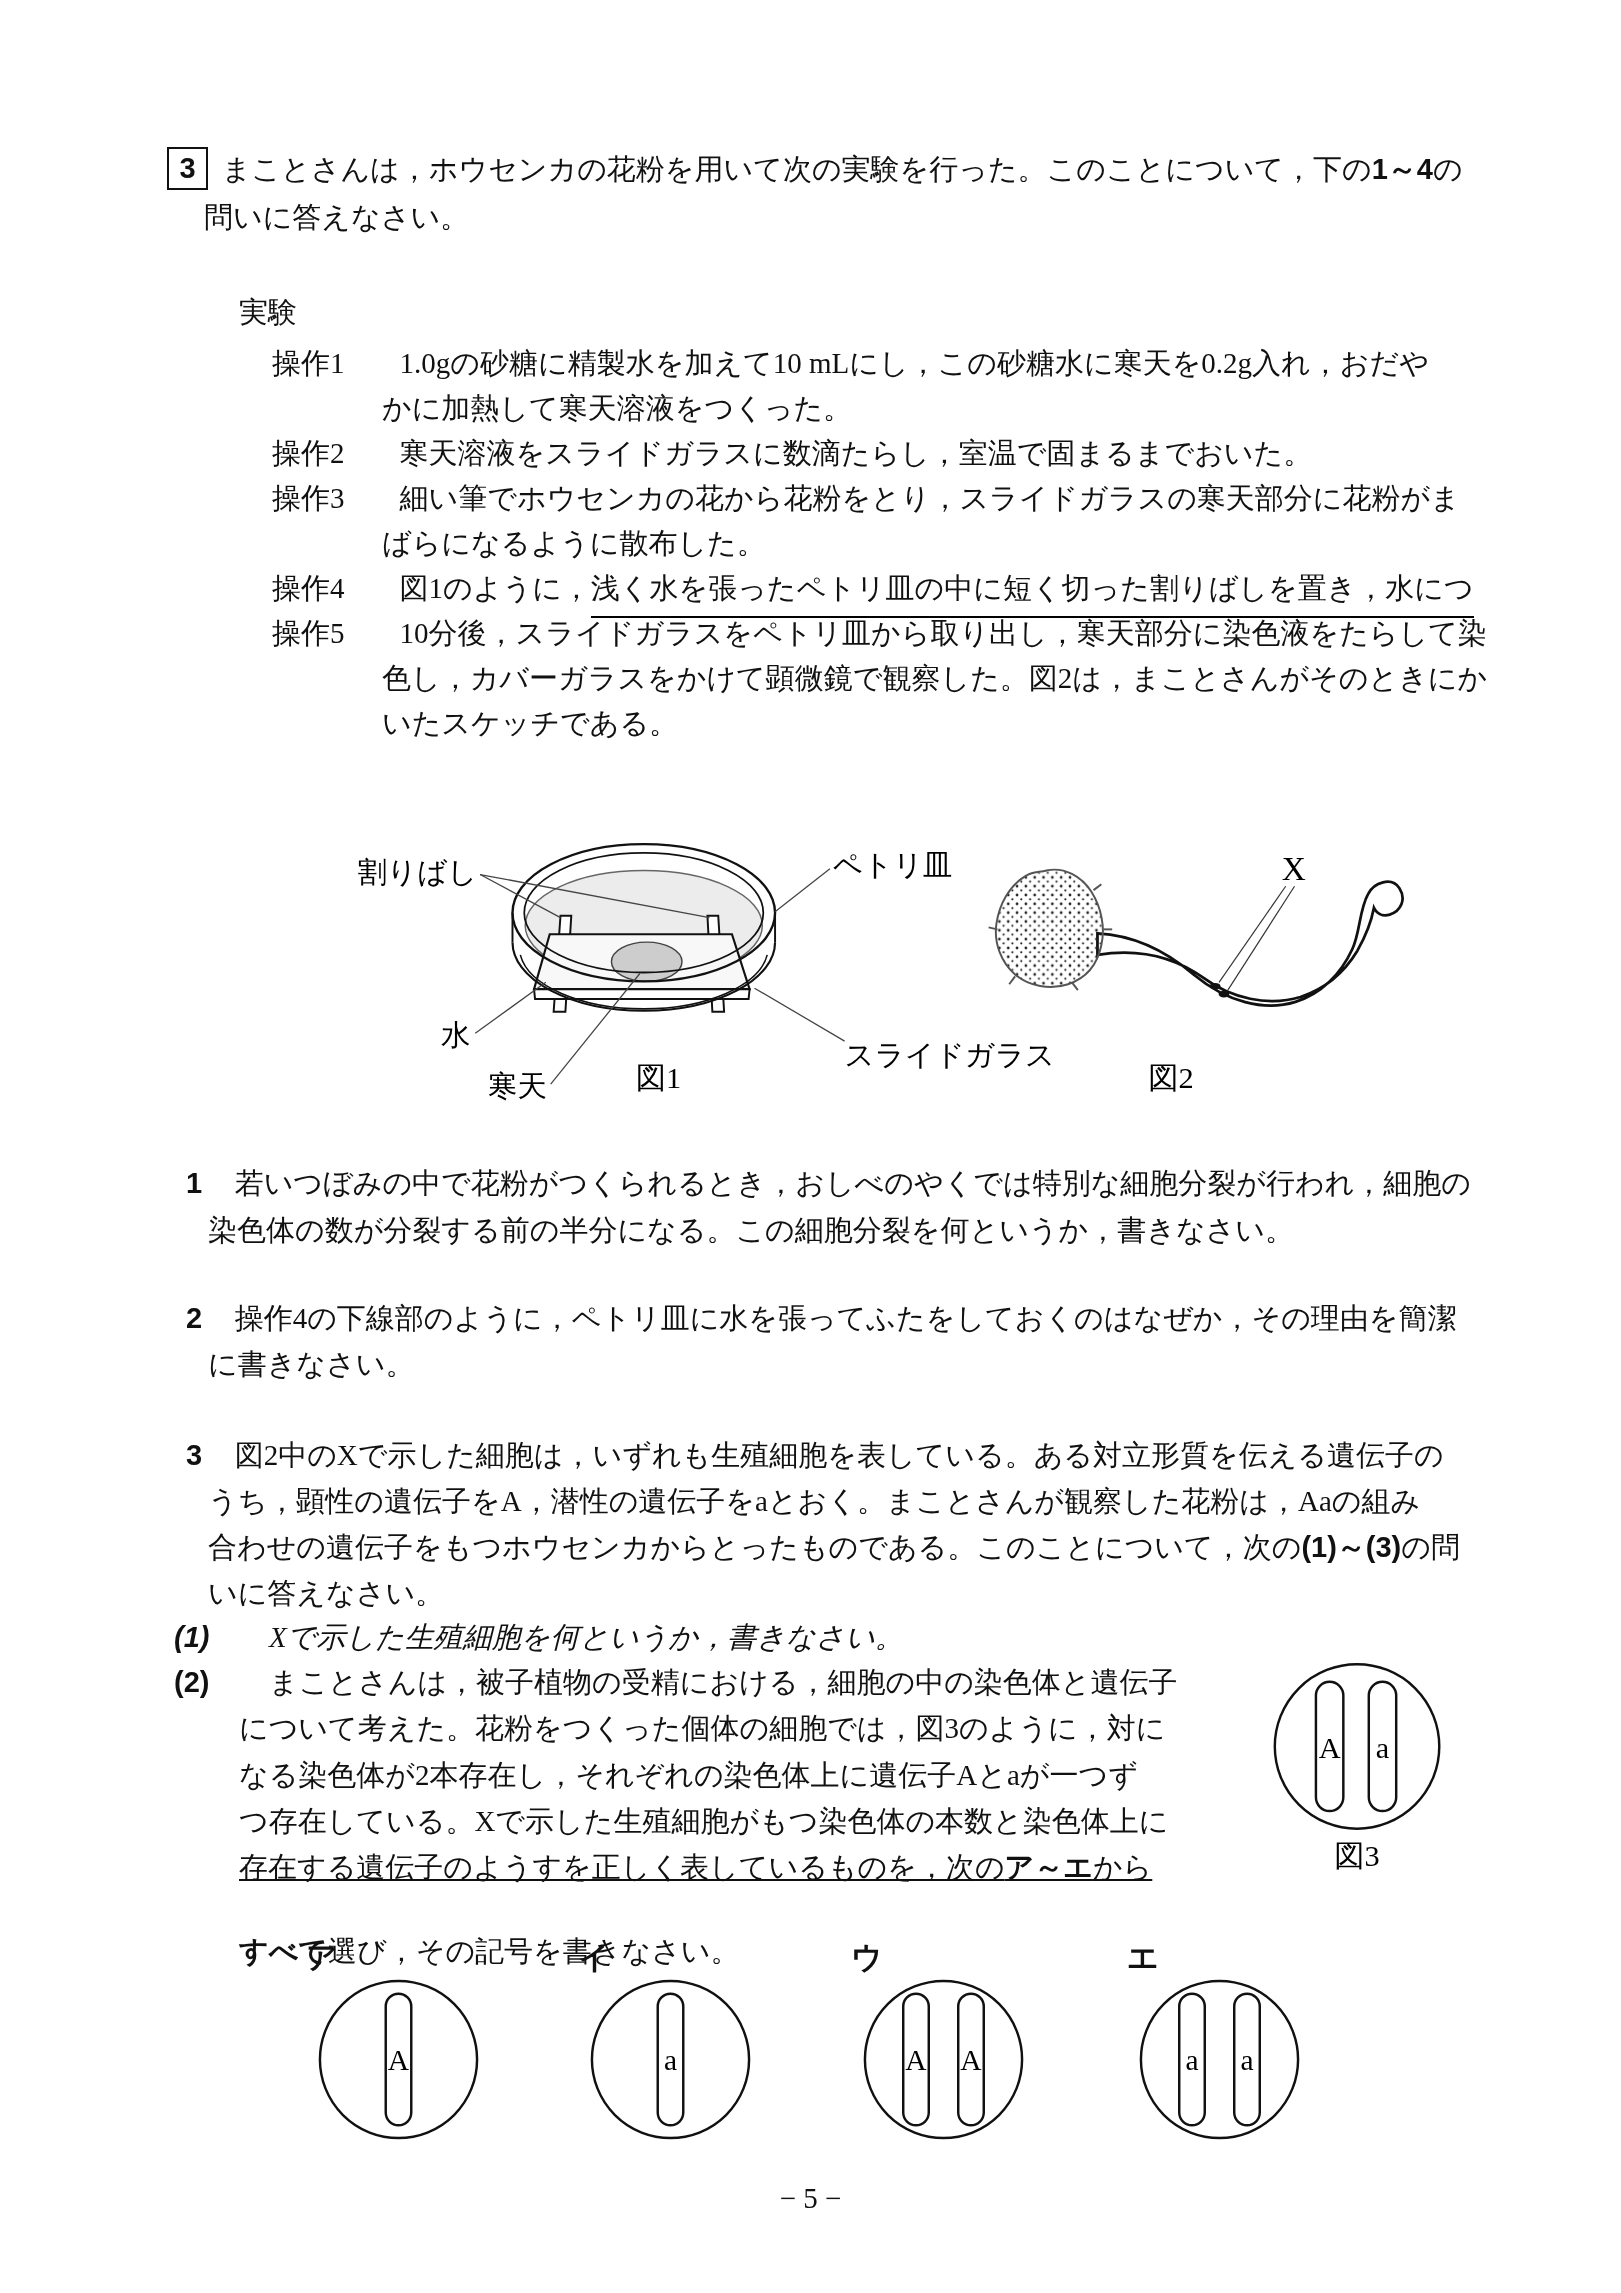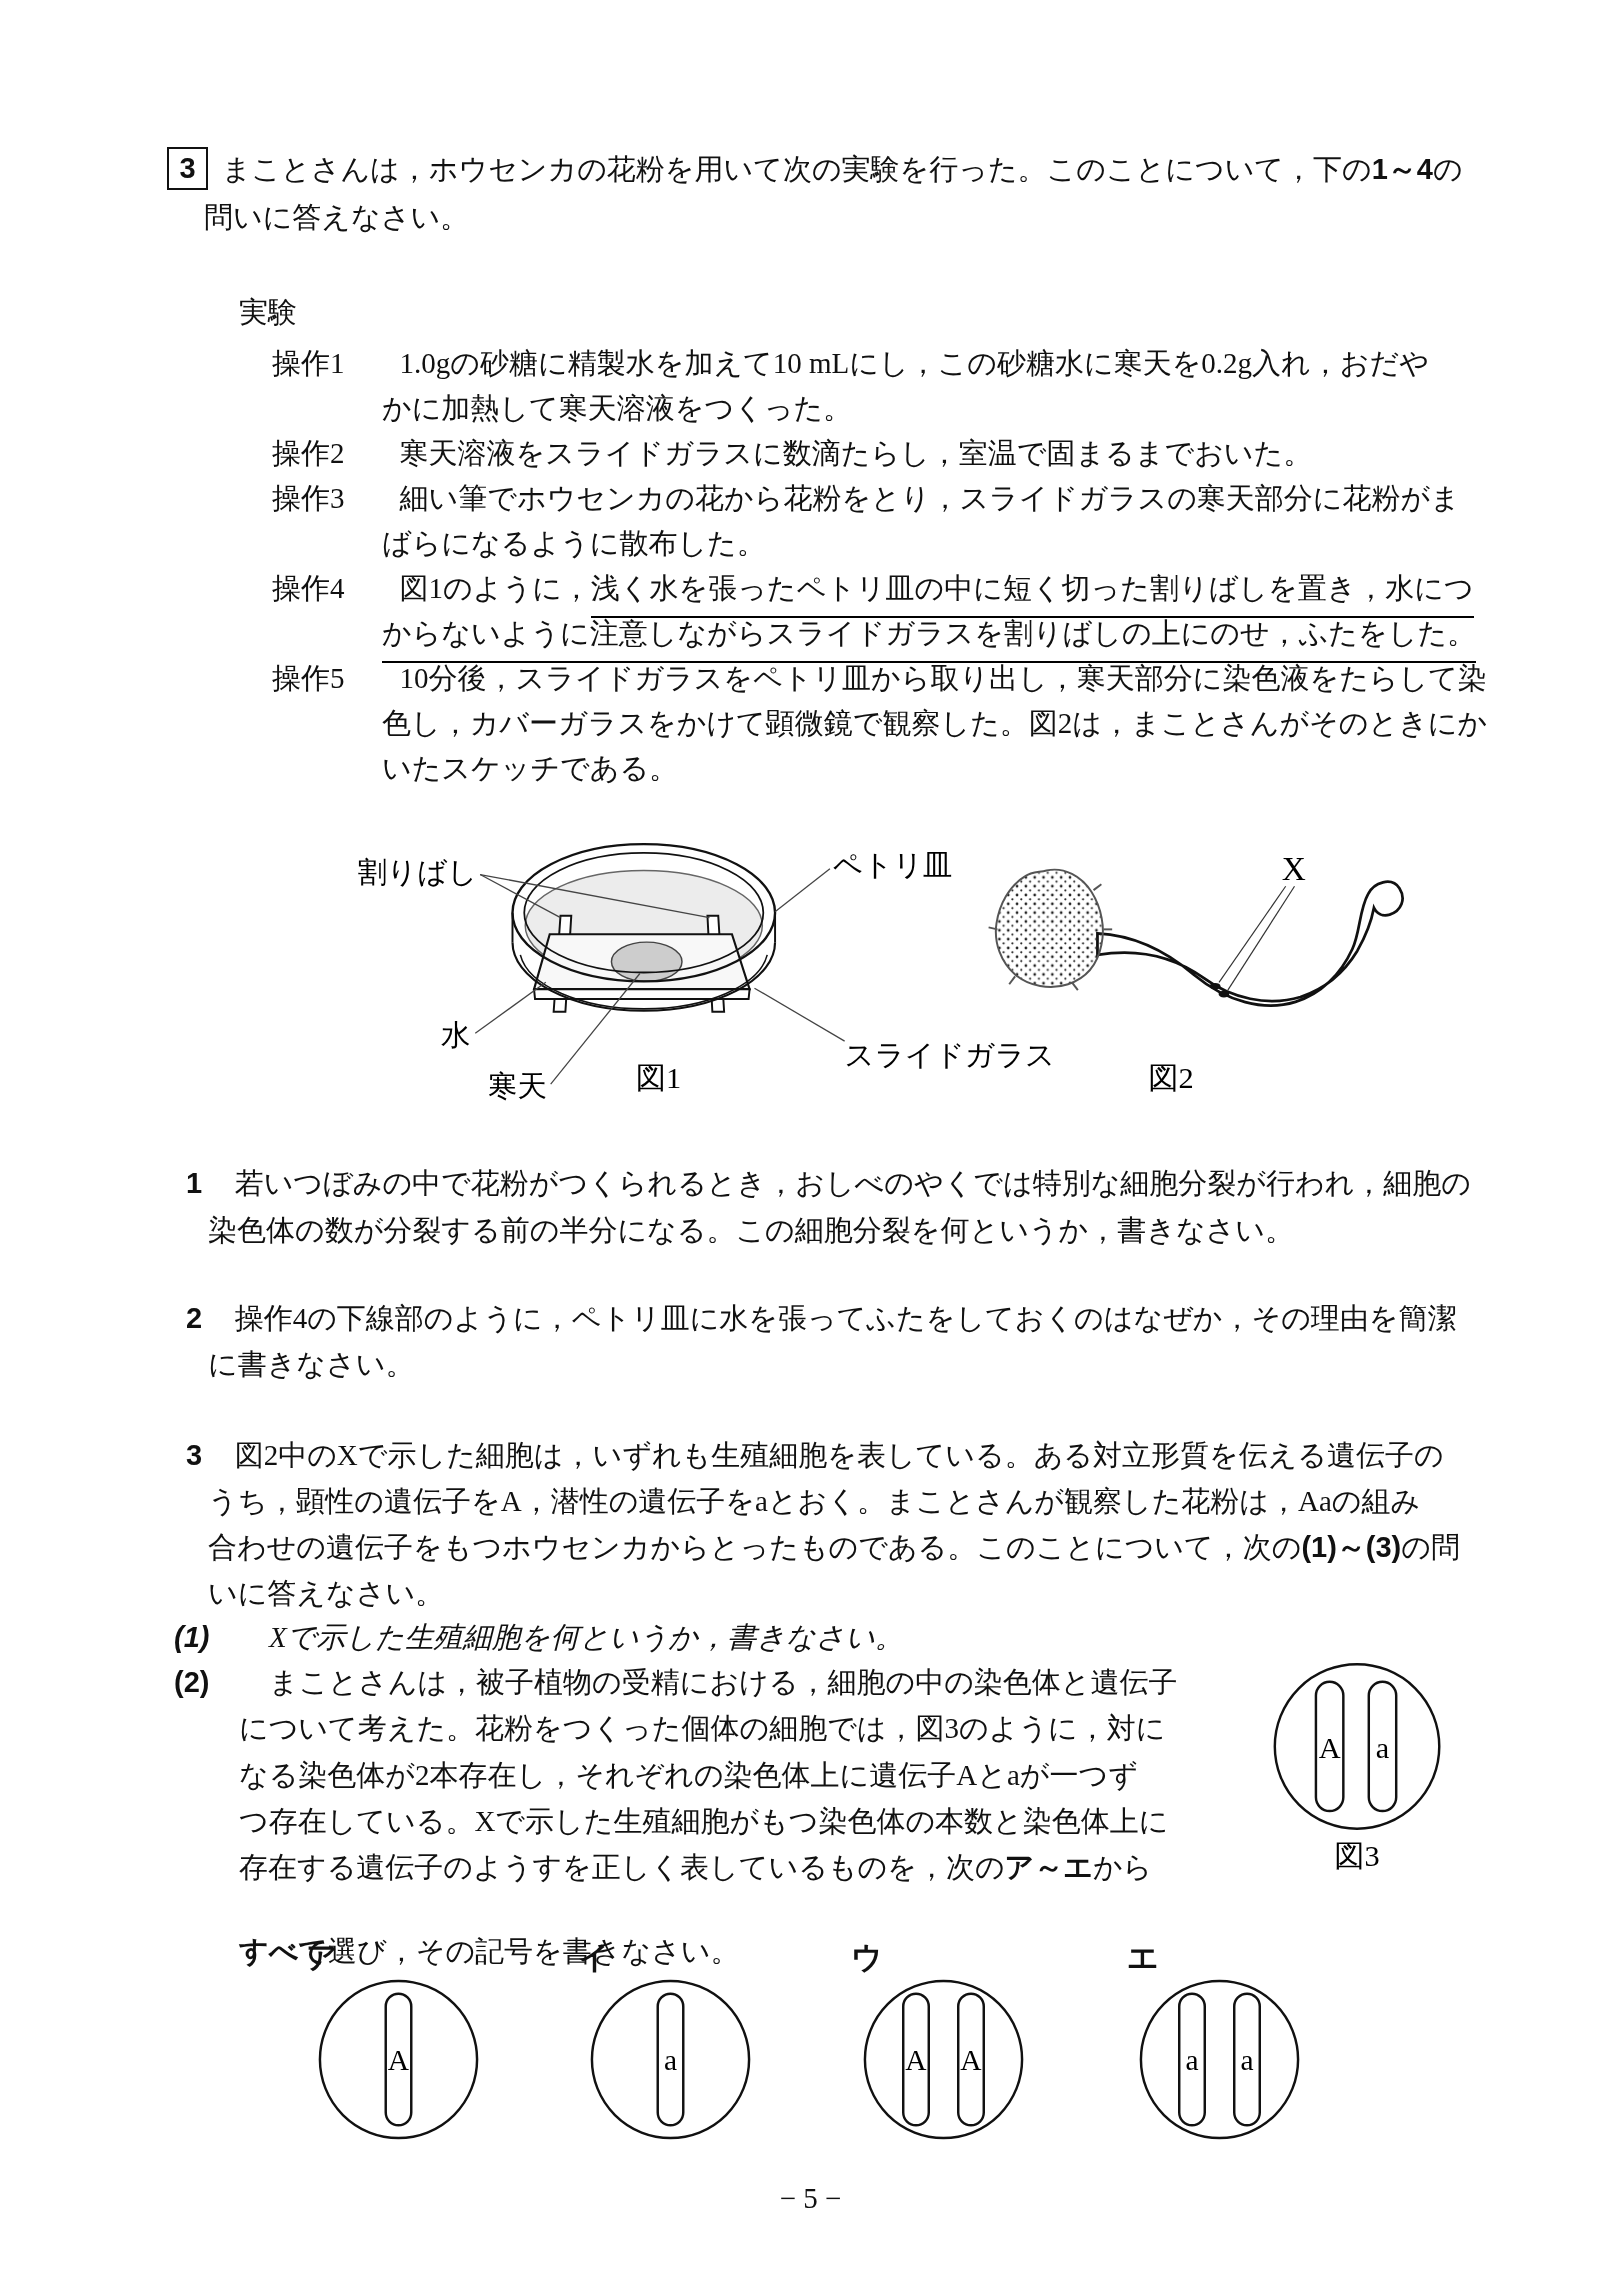--- a/index.html
+++ b/index.html
@@ -74,21 +74,20 @@
       <div class="op-lines">
         <div class="first">細い筆でホウセンカの花から花粉をとり，スライドガラスの寒天部分に花粉がま</div>
         <div>ばらになるように散布した。</div>
       </div>
     </div>
 
     <div class="op-row">
       <div class="op-label">操作4</div>
       <div class="op-lines">
         <div class="first"><span>図1のように，</span><span class="ul">浅く水を張ったペトリ皿の中に短く切った割りばしを置き，水につ</span></div>
-        <div><span class="ul">からないように注意しながらスライドガラスを割りばしの上にのせ，ふたをした。</span></div>
       </div>
     </div>
 
     <div class="op-row">
       <div class="op-label">操作5</div>
       <div class="op-lines">
         <div class="first">10分後，スライドガラスをペトリ皿から取り出し，寒天部分に染色液をたらして染</div>
         <div>色し，カバーガラスをかけて顕微鏡で観察した。図2は，まことさんがそのときにか</div>
         <div>いたスケッチである。</div>
       </div>
@@ -192,21 +191,21 @@
   <div class="t" style="left:174px;top:1615px;font-style:italic;">
     <span class="snum">(1)</span><span>Xで示した生殖細胞を何というか，書きなさい。</span>
   </div>
 
   <div class="t" style="left:174px;top:1660px;">
     <span class="snum">(2)</span><span>まことさんは，被子植物の受精における，細胞の中の染色体と遺伝子</span>
   </div>
   <div class="t" style="left:239px;top:1706px;">について考えた。花粉をつくった個体の細胞では，図3のように，対に</div>
   <div class="t" style="left:239px;top:1753px;">なる染色体が2本存在し，それぞれの染色体上に遺伝子Aとaが一つず</div>
   <div class="t" style="left:239px;top:1799px;">つ存在している。Xで示した生殖細胞がもつ染色体の本数と染色体上に</div>
-  <div class="t" style="left:239px;top:1845px;">
+  <div class="t" style="left:239px;top:1845px;text-decoration:underline;">
     <span>存在する遺伝子のようすを正しく表しているものを，次の</span><span class="gb">ア～エ</span><span>から</span>
   </div>
   <div class="t" style="left:239px;top:1891px;margin-top:38px;">
     <span class="gb">すべて</span><span>選び，その記号を書きなさい。</span>
   </div>
 
   <svg style="position:absolute;left:1266px;top:1658px;" width="186" height="216" viewBox="0 0 190 220">
     <circle cx="93" cy="90" r="84" fill="#ffffff" stroke="#111" stroke-width="2.5"></circle>
     <rect x="51" y="24" width="28" height="132" rx="14" fill="none" stroke="#111" stroke-width="2.5"></rect>
     <rect x="105" y="24" width="28" height="132" rx="14" fill="none" stroke="#111" stroke-width="2.5"></rect>

